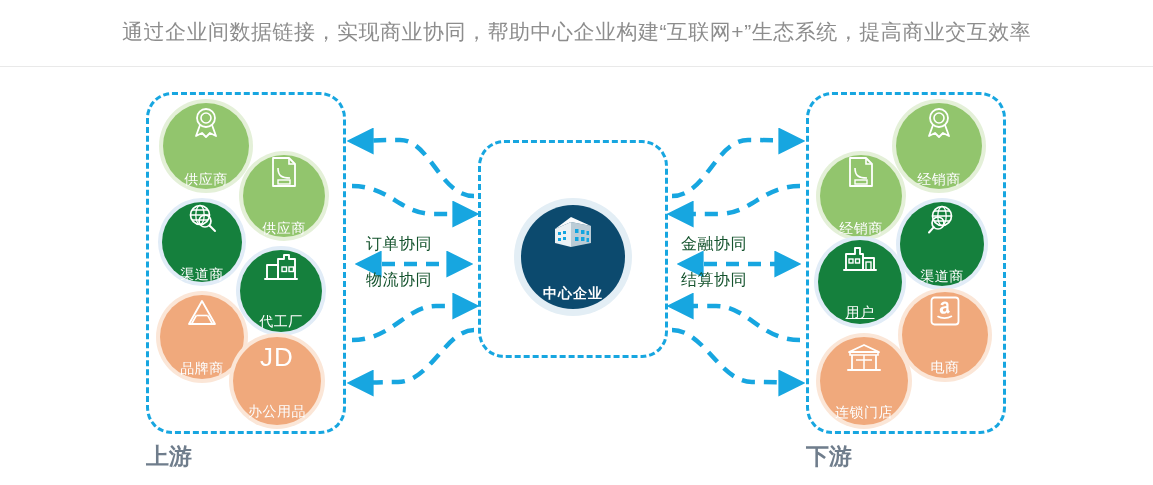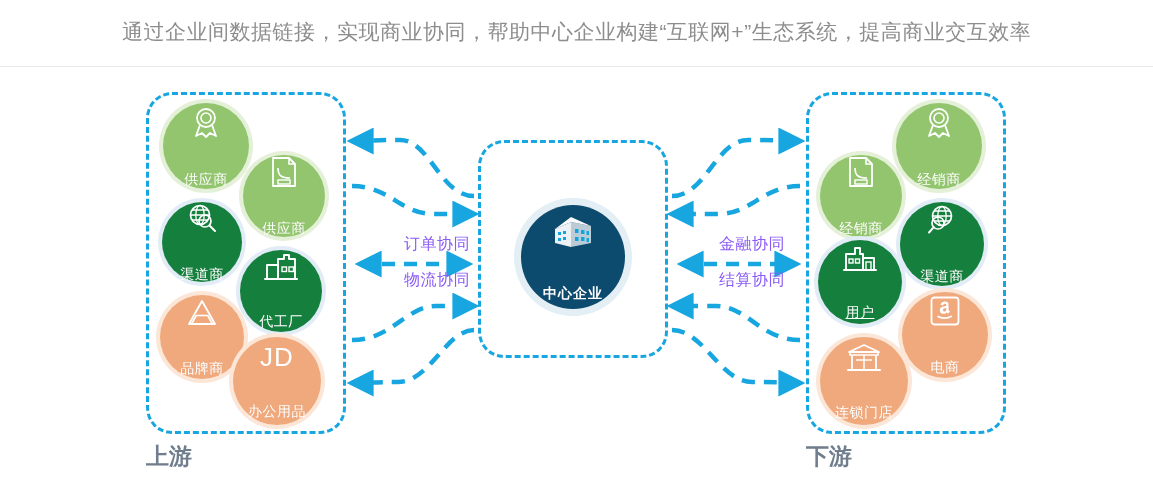--- a/index.html
+++ b/index.html
@@ -90,24 +90,23 @@
     font-family:"Liberation Sans",sans-serif;
   }
 
   
   #links{position:absolute;left:0;top:0;width:1153px;height:485px;pointer-events:none;}
 
   
   .flow-label{
     position:absolute;
     font-size:16px;
-    color:#8b5cf6;
+    color:#14532d;
     white-space:nowrap;
     letter-spacing:.5px;
-    margin-left:38px;
   }
 </style>
 </head>
 <body>
 
 <div id="stage">
 
   <div class="title">通过企业间数据链接，实现商业协同，帮助中心企业构建“互联网+”生态系统，提高商业交互效率</div>
   <div class="rule"></div>
 

